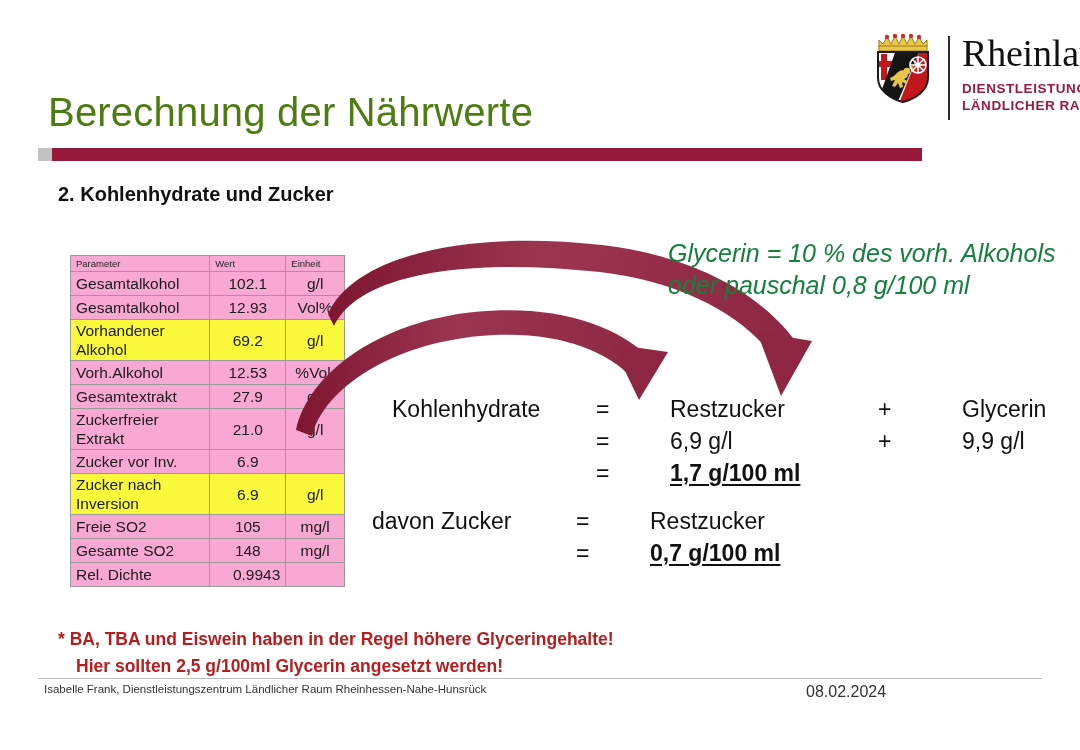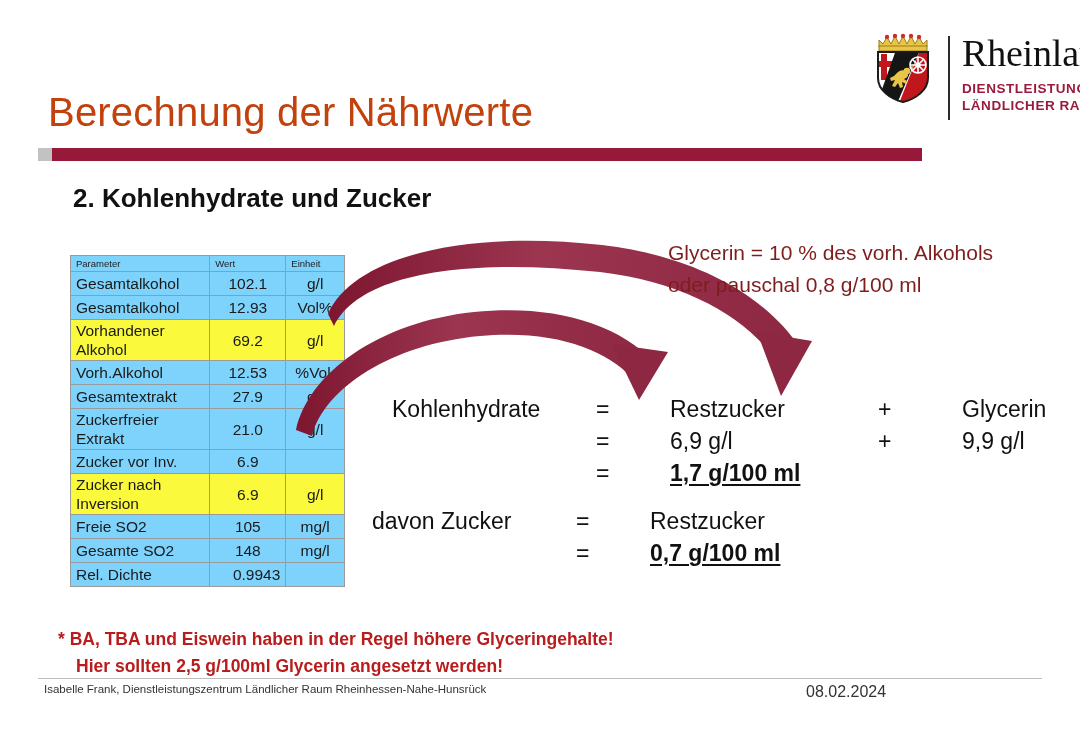--- a/index.html
+++ b/index.html
@@ -70,21 +70,21 @@
     white-space: nowrap;
     margin-top: 6px;
   }
 
   
   .page-title {
     position: absolute;
     left: 48px;
     top: 90px;
     font-size: 40px;
-    color: #c2410c;
+    color: #4d7c0f;
     letter-spacing: 0.2px;
     white-space: nowrap;
   }
   .divider {
     position: absolute;
     left: 38px;
     top: 148px;
     width: 884px;
     height: 13px;
   }
@@ -99,45 +99,44 @@
     left: 14px; top: 0;
     width: 870px; height: 13px;
     background: #97193A;
   }
 
   
   .section-heading {
     position: absolute;
     left: 58px;
     top: 183px;
-    font-size: 26px;
+    font-size: 20px;
     font-weight: bold;
     color: #111111;
     white-space: nowrap;
-    margin-left: 15px;
   }
 
   
   .table-title {
     position: absolute;
     left: 70px;
     top: 231px;
     font-size: 21px;
     color: #1a1a1a;
     white-space: nowrap;
   }
   table.result {
     position: absolute;
     left: 70px;
     top: 255px;
     width: 275px;
     border-collapse: collapse;
     font-size: 15.5px;
     color: #1a1a1a;
-    background: #7dd3fc;
+    background: #f9a8d4;
   }
   table.result th,
   table.result td {
     border: 1px solid #9a9a9a;
     padding: 1px 5px;
     height: 21px;
     line-height: 19px;
     font-weight: normal;
     background: transparent;
   }
@@ -161,22 +160,23 @@
     left: 0; top: 0;
     width: 1080px; height: 750px;
     pointer-events: none;
   }
 
   
   .glycerin-note {
     position: absolute;
     left: 668px;
     top: 237px;
-    font-size: 21px;
-    color: #7f1d1d;
+    font-size: 25px;
+    font-style: italic;
+    color: #15803d;
     line-height: 32px;
     white-space: nowrap;
   }
 
   
   .formula {
     position: absolute;
     left: 392px;
     top: 396px;
     font-size: 23px;

